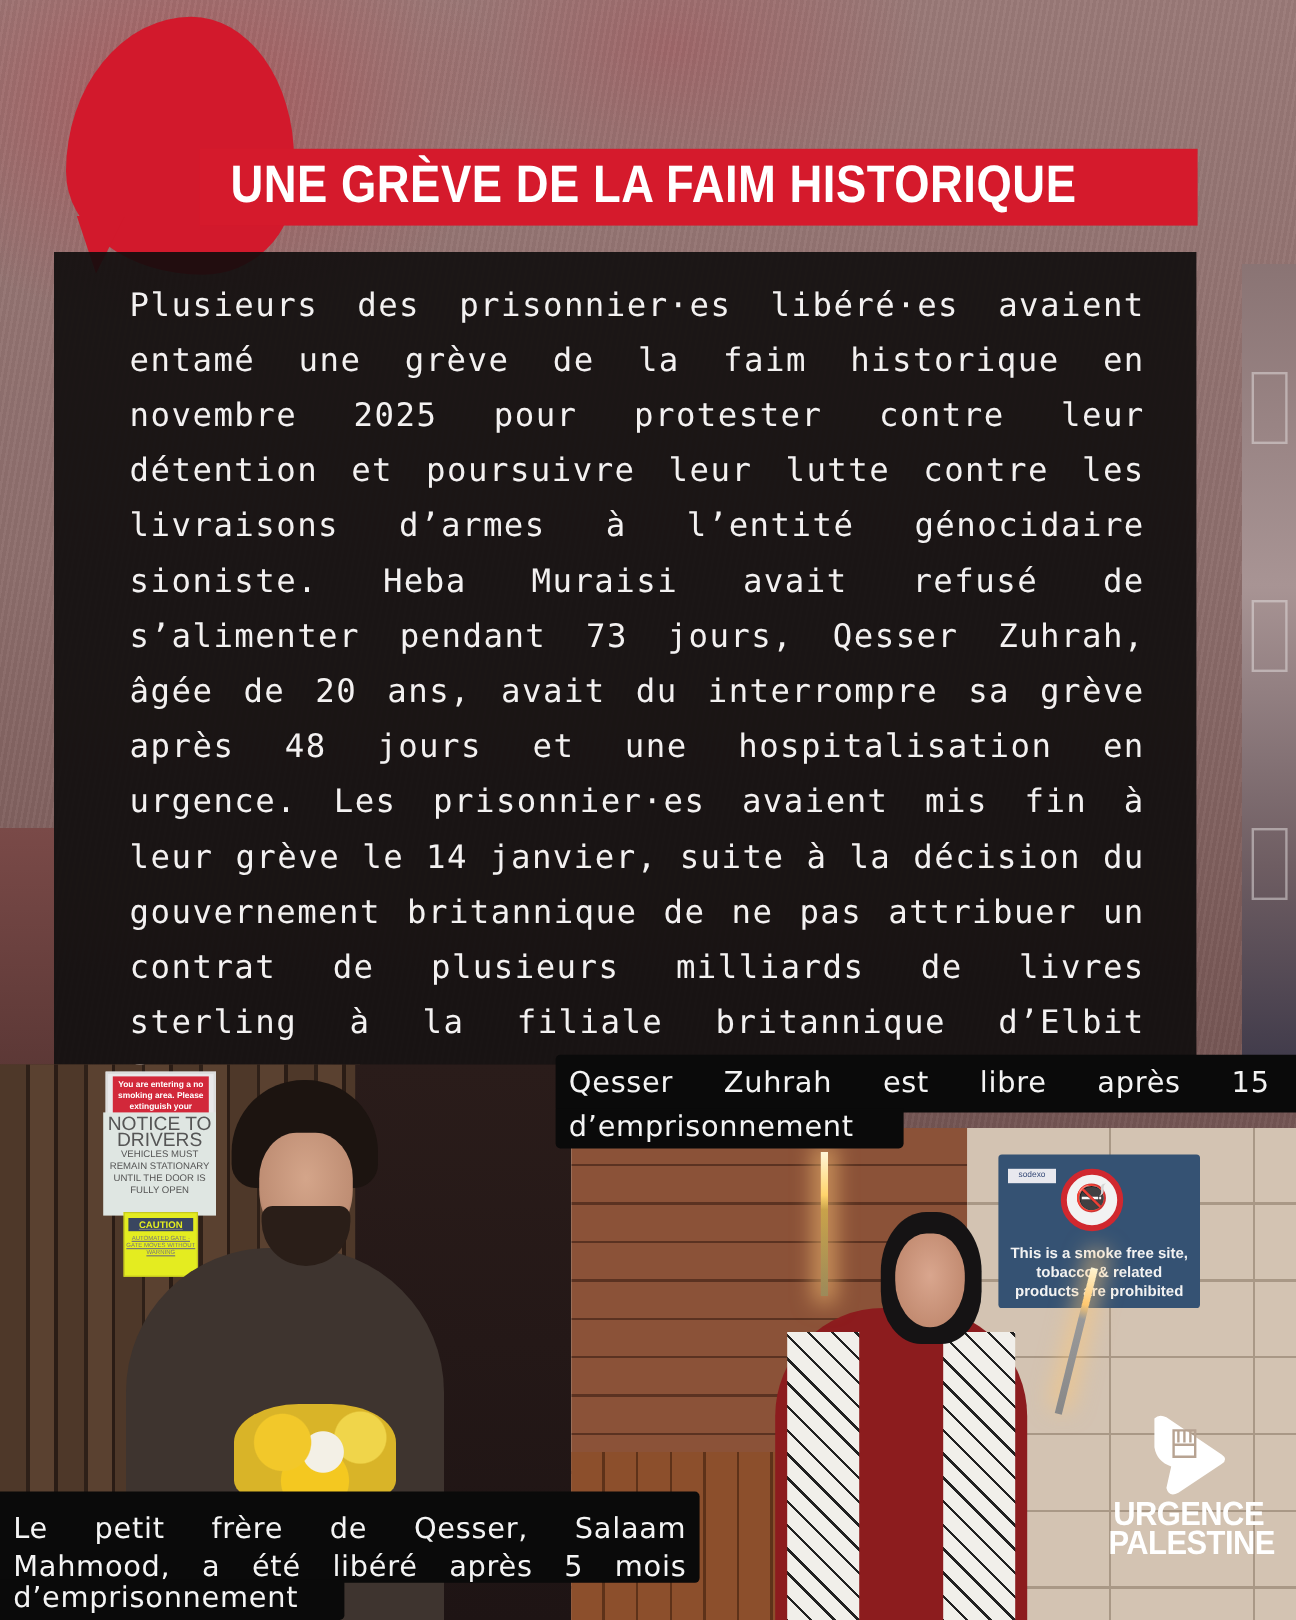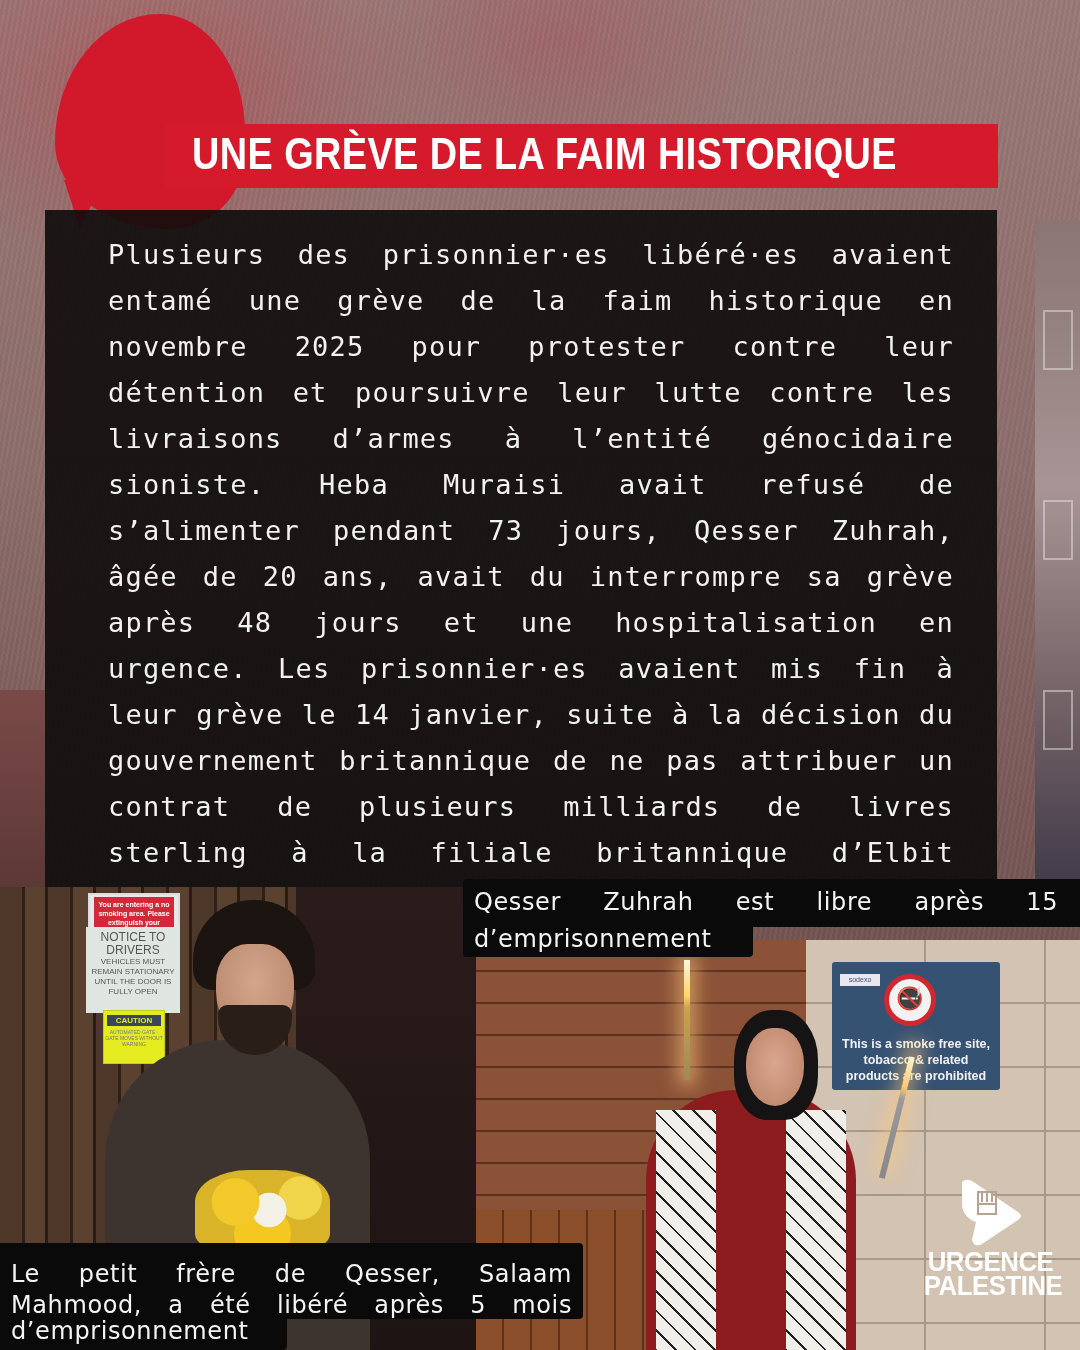--- a/index.html
+++ b/index.html
@@ -84,25 +84,25 @@
   .sign-red .inner {
     position: absolute; left: 4px; top: 2px; right: 4px; bottom: 6px; background: #d2283a;
     color: #fff; font-size: 7px; line-height: 9px; text-align: center; padding-top: 3px;
     font-family: "Liberation Sans", sans-serif; font-weight: 700;
   }
   .sign-notice {
     position: absolute; left: 86px; top: 927px; width: 94px; height: 86px;
     background: #dfe6e2; color: #555; font-family: "Liberation Sans", sans-serif;
     text-align: center; font-size: 8px; line-height: 10px; padding-top: 4px;
   }
-  .sign-notice .big { font-size: 12px; line-height: 13px; text-align: center; }
+  .sign-notice .big { font-size: 16px; line-height: 13px; text-align: center; }
   .sign-caution {
     position: absolute; left: 103px; top: 1010px; width: 62px; height: 54px;
     background: #e4ec20; border: 1px solid #c5c920;
-    font-family: "Liberation Sans", sans-serif; font-size: 5px; color: #777; text-align: center;
+    font-family: "Liberation Sans", sans-serif; font-size: 5px; color: #777; text-align: center; text-decoration: underline;
   }
   .sign-caution .bar {
     margin: 4px 3px 3px; background: #3a4660; color: #e4ec20; font-size: 8px; font-weight: 700; line-height: 11px;
   }
   .man {
     position: absolute; left: 105px; top: 1040px; width: 265px; height: 320px;
     background: #3e342f; border-radius: 120px 120px 0 0;
   }
   .man-hair {
     position: absolute; left: 193px; top: 900px; width: 122px; height: 90px;

